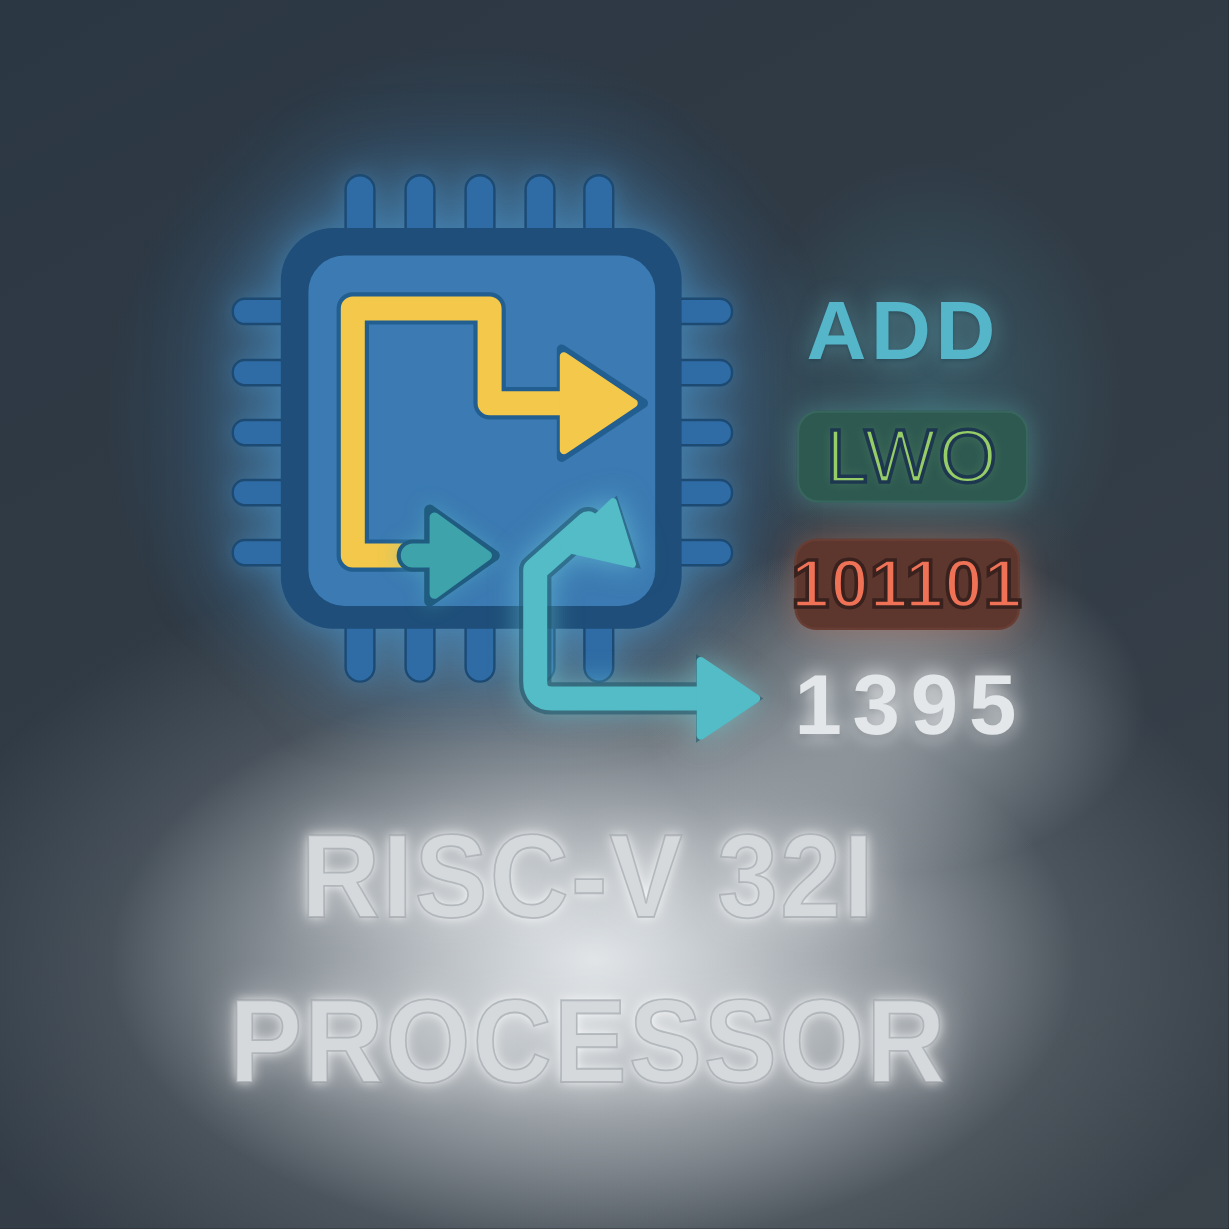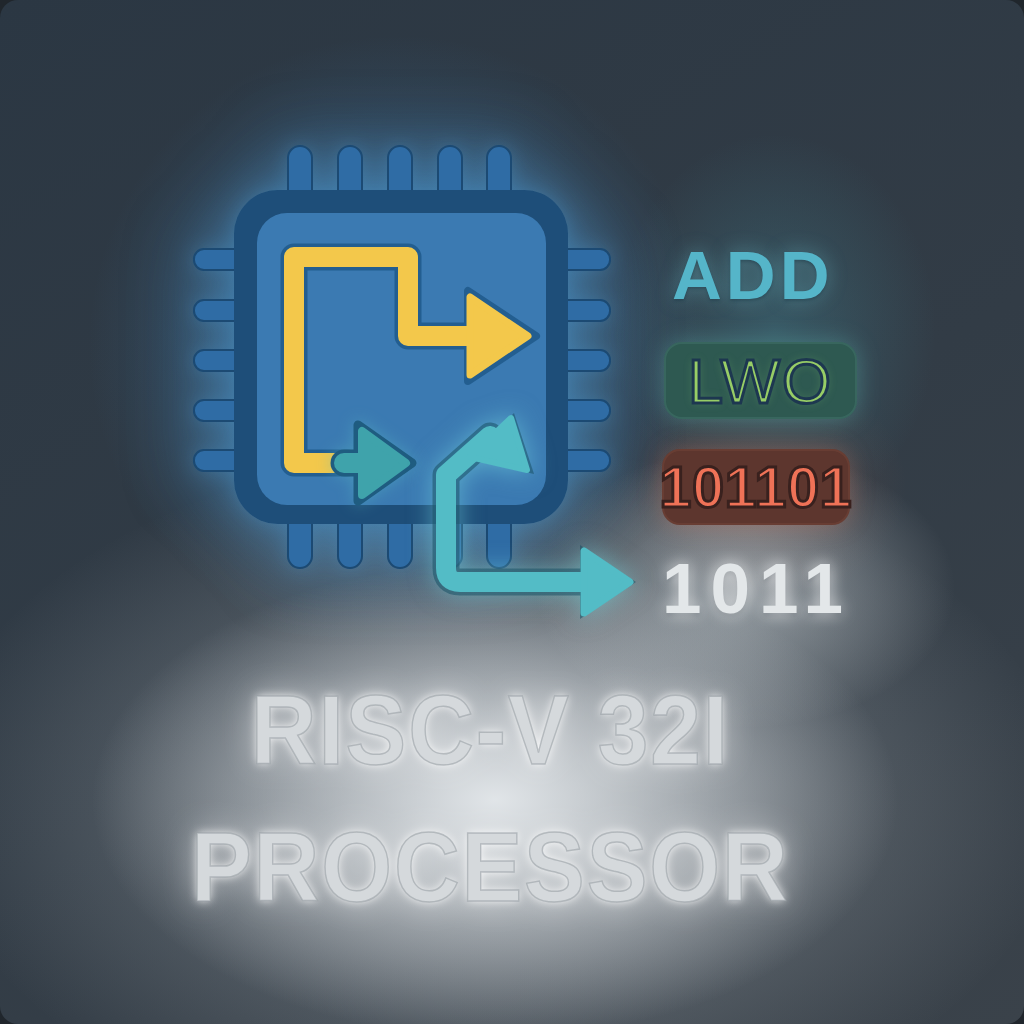--- a/index.html
+++ b/index.html
@@ -7,21 +7,20 @@
     position:relative;width:1024px;height:1024px;overflow:hidden;
     font-family:"Liberation Sans",sans-serif;
     background:
       radial-gradient(300px 200px at 745px 588px, rgba(232,238,240,0.50), rgba(232,238,240,0) 70%),
       radial-gradient(560px 330px at 495px 800px, rgba(230,234,237,0.95), rgba(230,234,237,0) 72%),
       radial-gradient(760px 470px at 495px 800px, rgba(205,211,215,0.48), rgba(205,211,215,0) 75%),
       radial-gradient(230px 280px at 775px 330px, rgba(72,152,168,0.32), rgba(72,152,168,0) 70%),
       radial-gradient(210px 170px at 760px 486px, rgba(195,110,80,0.20), rgba(195,110,80,0) 70%),
       radial-gradient(430px 430px at 398px 345px, rgba(64,132,188,0.55), rgba(64,132,188,0) 72%),
       linear-gradient(150deg,#2b3743 0%,#323c46 55%,#3a424a 100%);
-    border-radius: 18px;
   }
   .chip-svg{position:absolute;left:0;top:0;}
   .g-chip{filter:drop-shadow(0 0 34px rgba(78,160,222,0.50)) drop-shadow(0 0 10px rgba(78,160,222,0.35));}
   .g-teal-long{filter:drop-shadow(0 0 12px rgba(120,220,230,0.55));}
   .g-teal-small{filter:drop-shadow(0 0 8px rgba(90,190,200,0.4));}
 
   .label{position:absolute;font-weight:700;white-space:nowrap;}
   .lbl-add{
     left:672px;top:236px;font-size:69px;letter-spacing:4px;color:#55b5c9;
     text-shadow:0 2px 3px rgba(20,45,60,0.35),0 0 20px rgba(120,210,225,0.40);
@@ -125,20 +124,20 @@
   <div class="label lbl-add">ADD</div>
 
   <div class="badge badge-lwo">
     <span class="txt">LWO</span>
   </div>
 
   <div class="badge badge-bin">
     <span class="txt">101101</span>
   </div>
 
-  <div class="label lbl-1011">1011</div>
+  <div class="label lbl-1011">1395</div>
 
   <div class="title">
     <span class="line">RISC-V 32I</span><br>
     <span class="line">PROCESSOR</span>
   </div>
 
 </div>
 
 </body></html>

